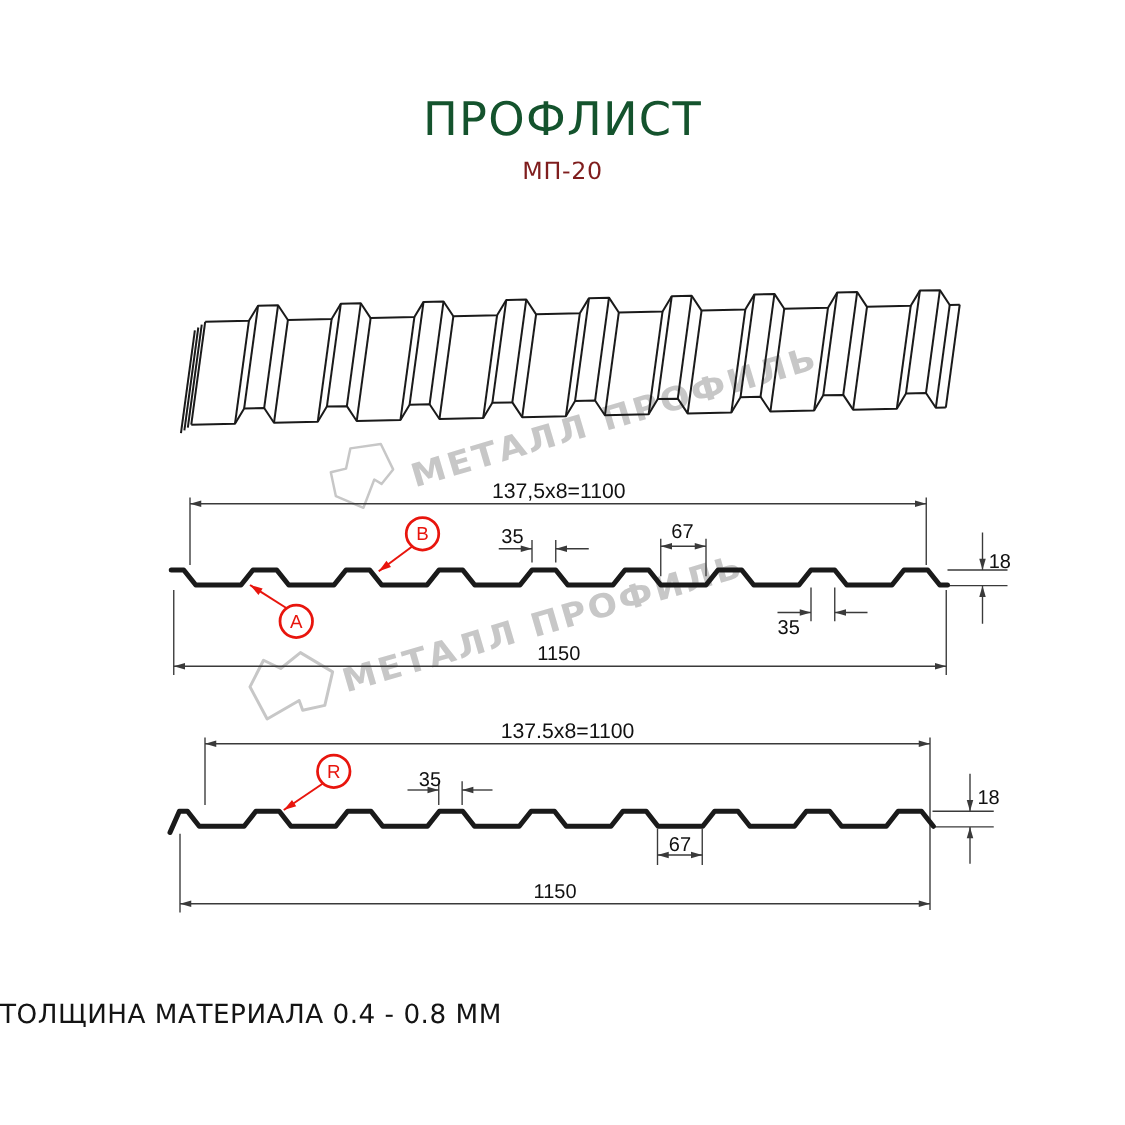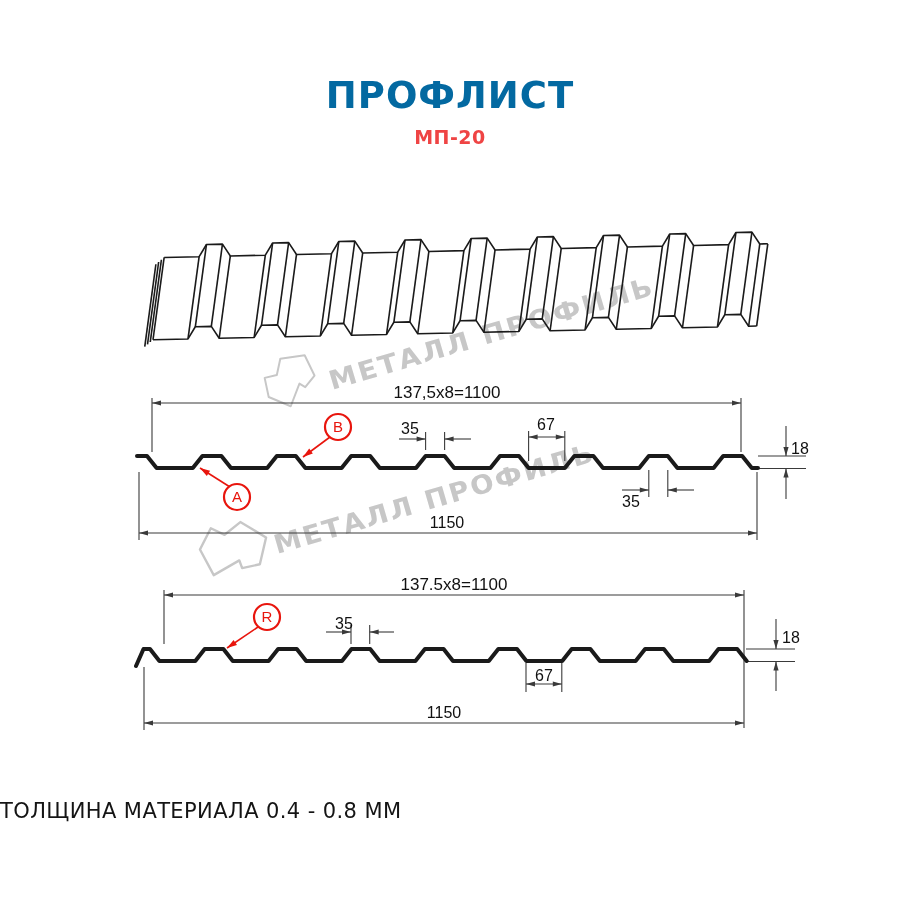--- a/index.html
+++ b/index.html
@@ -1,22 +1,22 @@
 <!DOCTYPE html>
 <html><head>
 <meta charset="utf-8">
 <style>
   html,body{margin:0;padding:0;background:#fff;}
   .canvas{position:relative;width:900px;height:900px;background:#fff;overflow:hidden;
           font-family:"Liberation Sans",sans-serif;}
   .hdr{position:absolute;left:0;top:76px;width:900px;text-align:center;}
-  .title{font-family:"DejaVu Sans",sans-serif;font-size:37px;font-weight:700;
-         letter-spacing:1px;color:#0369a1;line-height:1.1;}
-  .subtitle{font-family:"DejaVu Sans",sans-serif;font-size:19px;font-weight:700;
-            color:#ef4444;margin-top:9px;letter-spacing:0.5px;}
+  .title{font-family:"DejaVu Sans",sans-serif;font-size:37px;font-weight:400;
+         letter-spacing:1px;color:#14532d;line-height:1.1;}
+  .subtitle{font-family:"DejaVu Sans",sans-serif;font-size:19px;font-weight:400;
+            color:#7f1d1d;margin-top:9px;letter-spacing:0.5px;}
   .footer{position:absolute;left:0;top:799px;width:900px;text-align:left;
           font-family:"DejaVu Sans",sans-serif;font-size:21px;font-weight:400;
           color:#141414;letter-spacing:0.4px;}
   svg{position:absolute;left:0;top:0;}
   .profile{fill:none;stroke:var(--c-draw,#1a1a1a);stroke-width:4;stroke-linejoin:round;stroke-linecap:round;}
   .p3d{fill:none;stroke:var(--c-draw,#1a1a1a);stroke-width:1.6;stroke-linejoin:round;}
   .dim{stroke:var(--c-dim,#3a3a3a);stroke-width:1.1;fill:none;}
   .dimfill{fill:var(--c-dim,#3a3a3a);stroke:none;}
   .dimtxt{font-family:"Liberation Sans",sans-serif;font-size:16px;fill:#111;}
   .dimtxt-lg{font-family:"Liberation Sans",sans-serif;font-size:17px;fill:#111;}

